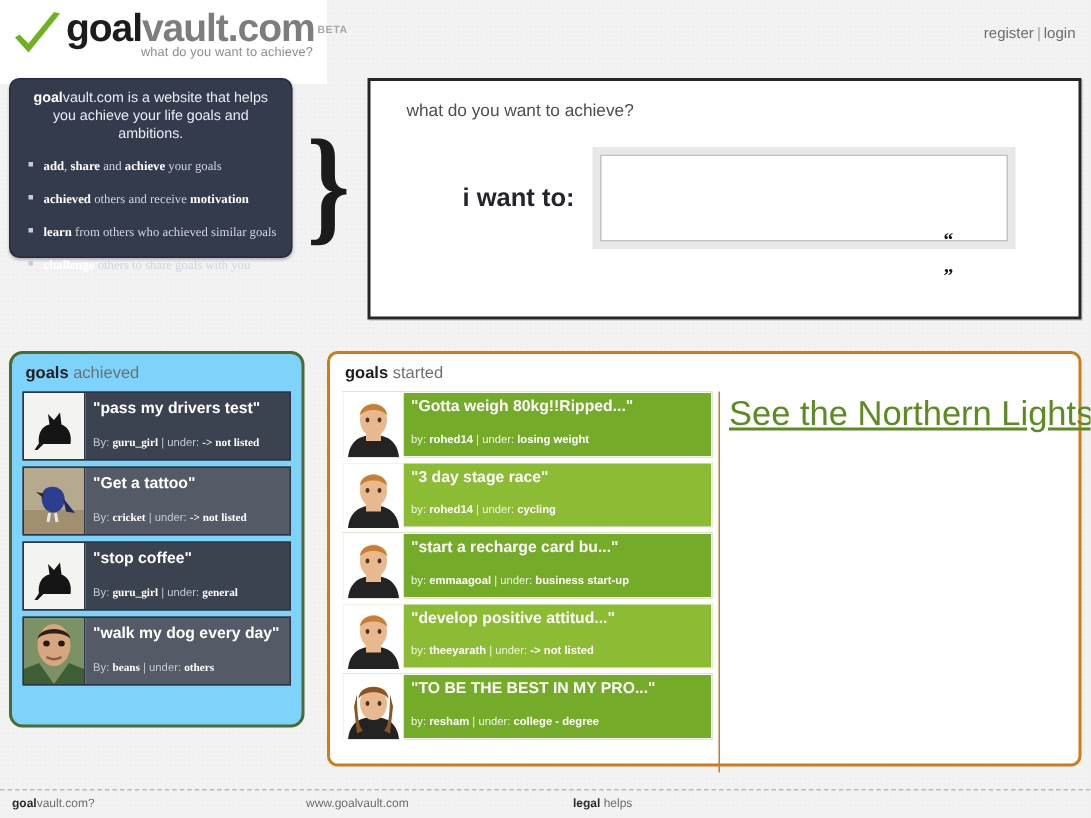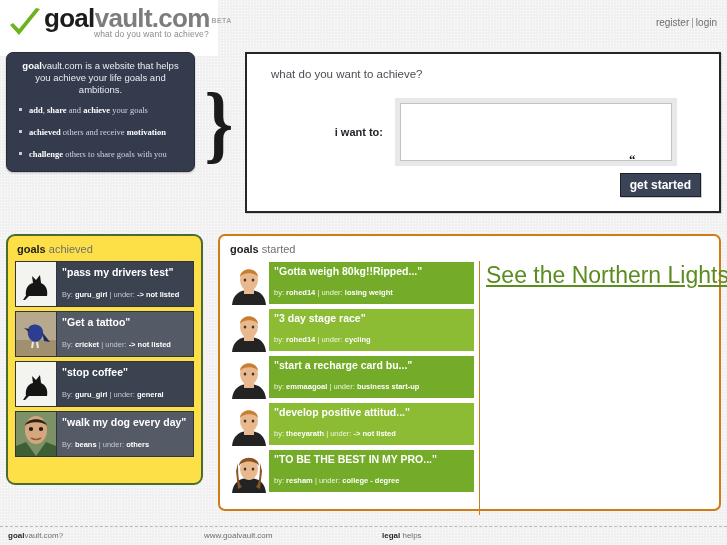--- a/index.html
+++ b/index.html
@@ -83,21 +83,21 @@
   .achieve-q{
     position:absolute;left:24px;top:14px;
     font-size:11.5px;color:#4c4c55;
   }
   .iwant-row{
     position:absolute;left:0;top:44px;width:476px;
     display:flex;align-items:center;
   }
   .iwant-label{
     width:148px;text-align:right;padding-right:12px;
-    font-size:11px;font-weight:bold;color:#24242c;box-sizing:border-box;
+    font-size:17px;font-weight:bold;color:#24242c;box-sizing:border-box;
   }
   .goal-input-shell{
     width:282px;height:68px;background:#e8e8e8;
     padding:5px;box-sizing:border-box;
   }
   .goal-input{
     width:100%;height:100%;box-sizing:border-box;
     border:1px solid #c2c2c2;background:#ffffff;
     font-family:"Liberation Sans",sans-serif;
     font-size:11px;color:#333;resize:none;padding:3px 5px;
@@ -113,21 +113,21 @@
     position:absolute;right:18px;bottom:14px;
     background:#3b4357;color:#ffffff;border:1px solid #1b1f2a;
     font-size:12px;font-weight:bold;font-family:"Liberation Sans",sans-serif;
     padding:4px 9px;cursor:pointer;
     box-shadow:1px 1px 0 rgba(0,0,0,0.18);
   }
 
   
   .achieved-panel{
     position:absolute;left:6px;top:234px;width:197px;height:251px;
-    background:#fde047;border:2px solid #4c6b2f;border-radius:9px;
+    background:#7dd3fc;border:2px solid #4c6b2f;border-radius:9px;
     box-sizing:border-box;padding:6px 7px;
   }
   .panel-title{font-size:11px;color:#6f6f6f;margin:1px 0 6px 2px;}
   .panel-title b{color:#1d1d1d;}
   .goal-row{
     display:flex;height:46px;margin-bottom:4px;
     border:1px solid #2e3440;box-sizing:border-box;
   }
   .goal-row.dark-a{background:#3b4250;}
   .goal-row.dark-b{background:#555b66;}
@@ -136,21 +136,21 @@
     border-right:1px solid #2e3440;position:relative;overflow:hidden;
   }
   .goal-body{padding:4px 5px;overflow:hidden;flex:1;}
   .goal-title{
     font-size:10.5px;font-weight:bold;color:#ffffff;
     white-space:nowrap;overflow:hidden;line-height:13px;
   }
   .goal-meta{
     font-size:7.5px;color:#c3c8d1;margin-top:11px;white-space:nowrap;
   }
-  .goal-meta b{color:#ffffff;}
+  .goal-meta b{color:#ffffff;font-family:Liberation Serif, serif;}
 
   
   .started-panel{
     position:absolute;left:218px;top:234px;width:503px;height:277px;
     background:#ffffff;border:2px solid #d07b18;border-radius:7px;
     box-sizing:border-box;padding:6px 8px;
   }
   .started-inner{display:flex;height:254px;}
   .started-list{width:247px;flex:none;}
   .grow-row{
@@ -229,40 +229,42 @@
       <b>goal</b><span>vault.com is a website that helps you achieve your life goals and ambitions.</span>
     </div>
     <ul class="intro-list">
       <li>
         <b>add</b><span>, </span><b>share</b><span> and </span><b>achieve</b><span> your goals</span>
       </li>
       <li>
         <b>achieved</b><span> others and receive </span><b>motivation</b>
       </li>
       <li>
+        <b>learn</b><span> from others who achieved similar goals</span>
+      </li>
+      <li>
         <b>challenge</b><span> others to share goals with you</span>
       </li>
     </ul>
   </div>
 
   <div class="brace-col">
     <span class="brace">}</span>
   </div>
 
   <div class="achieve-box">
     <div class="achieve-q">what do you want to achieve?</div>
     <div class="iwant-row">
       <div class="iwant-label">i want to:</div>
       <div class="goal-input-shell">
         <textarea class="goal-input" placeholder="" style=""></textarea>
       </div>
     </div>
     <span class="quote-open" style="left:382px;top:98px;transform:none;">“</span>
     <span class="quote-close" style="left:382px;top:122px;transform:none;">”</span>
-    <button class="getstarted">get started</button>
   </div>
 
   <div class="achieved-panel">
     <div class="panel-title">
       <b>goals</b><span> achieved</span>
     </div>
 
     <div class="goal-row dark-a">
       <div class="thumb">
         <svg viewBox="0 0 40 44" width="40" height="44">

